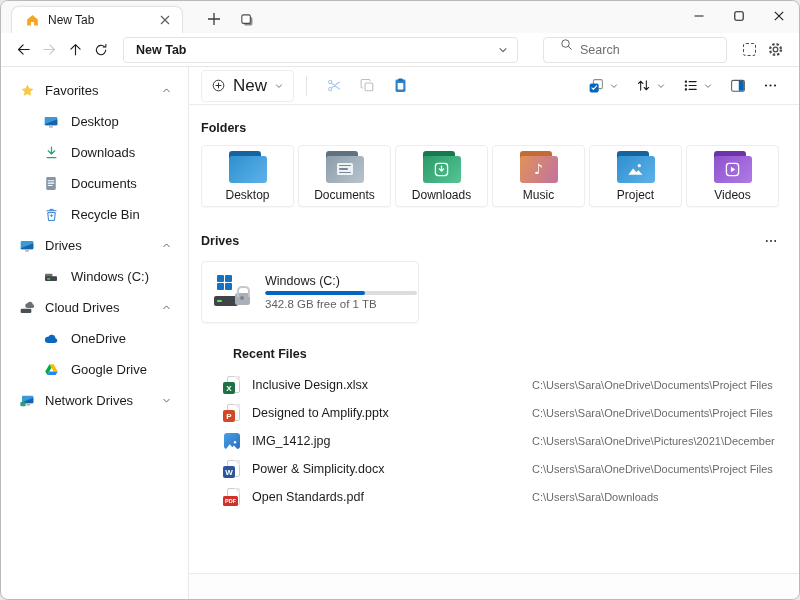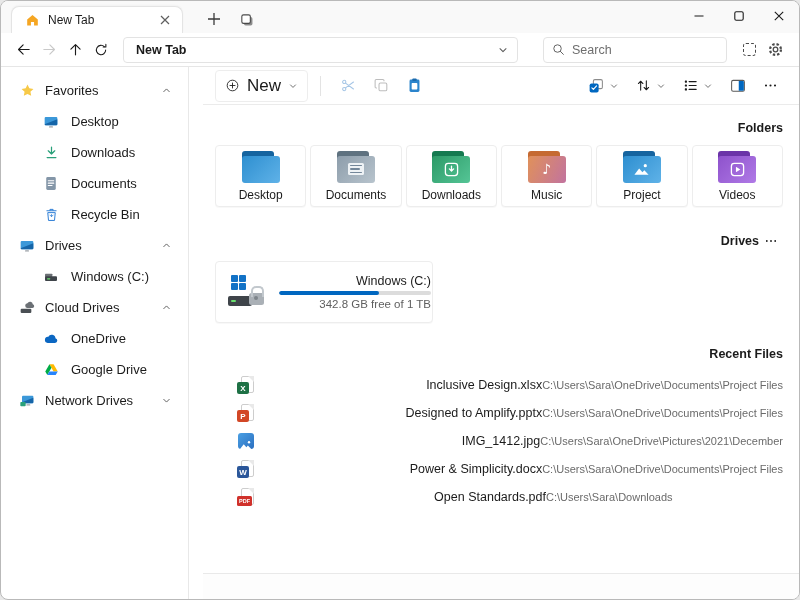--- a/index.html
+++ b/index.html
@@ -14,27 +14,27 @@
   .tab-close { width:18px; height:18px; }
   .tb-btn { width:26px; height:26px; margin-bottom:1px; }
   .win-controls { position:absolute; right:0; top:0; height:30px; display:flex; }
   .win-btn { width:40px; height:30px; display:flex; align-items:center; justify-content:center; background:none; border:none; cursor:pointer; }
 
   
   .navbar { height:34px; background:#fff; border-bottom:1px solid #e6e6e6; display:flex; align-items:center; padding:0 12px 0 10px; gap:2px; flex:0 0 auto; }
   .nav-btn { width:28px; height:28px; }
   .addressbar { margin-left:8px; height:26px; flex:0 0 395px; border:1px solid #e3e3e3; border-radius:4px; display:flex; align-items:center; padding:0 8px 0 12px; gap:6px; background:#fff; }
   .address-text { flex:1; font-size:12.5px; font-weight:bold; color:#1b1b1b; }
-  .searchbox { margin-left:23px; height:26px; flex:0 0 184px; border:1px solid #e3e3e3; border-radius:4px; display:flex; align-items:center; padding:0 8px; gap:7px; background:#fff; }
+  .searchbox { margin-left:23px; height:26px; flex:0 0 184px; border:1px solid #e3e3e3; border-radius:4px; display:flex; padding:0 16px; gap:7px; background:#fff; }
   .searchbox input { border:none; outline:none; width:100%; font-size:12.5px; font-family:"Liberation Sans",sans-serif; color:#1b1b1b; background:transparent; }
   .searchbox input::placeholder { color:#6e6e6e; }
   .ocr-box { width:13px; height:13px; border:1.6px dashed #4a4a4a; border-radius:3px; }
 
   
-  .content { flex:1; display:flex; min-height:0;gap:14px; }
+  .content { flex:1; display:flex; min-height:0; }
   .sidebar { width:188px; border-right:1px solid #e8e8e8; padding-top:8px; flex:0 0 auto; overflow:hidden; }
   .main { flex:1; display:flex; flex-direction:column; min-width:0; }
 
   
   .side-row { height:31px; display:flex; align-items:center; margin:0 6px; border-radius:4px; position:relative; cursor:pointer; }
   .side-row.section { padding-left:12px; gap:10px; }
   .side-row.item { padding-left:36px; gap:12px; }
   .side-label { font-size:13px; color:#1b1b1b; flex:1; white-space:nowrap; }
   .side-chev { margin-right:10px; display:flex; }
   .side-row.selected { background:#ededed; }
@@ -43,21 +43,21 @@
 
   
   .toolbar { height:38px; border-bottom:1px solid #ebebeb; display:flex; align-items:center; padding:0 12px; gap:2px; flex:0 0 auto; }
   .new-btn { display:flex; align-items:center; gap:7px; padding:5px 9px; border:1px solid #ededed; border-radius:4px; background:#fff; cursor:pointer; }
   .new-label { font-size:17px; color:#1b1b1b; }
   .tb-divider { width:1px; height:20px; background:#e3e3e3; margin:0 10px; }
   .tool-btn { height:30px; padding:0 7px; display:flex; align-items:center; gap:4px; }
   .toolbar .spacer { margin-left:auto; }
 
   
-  .scroll { flex:1; overflow:hidden; padding:0 16px 0 12px;text-align:right; }
+  .scroll { flex:1; overflow:hidden; padding:0 16px 0 12px; }
   .sec-title { font-size:12.5px; font-weight:bold; color:#1b1b1b; }
   .folders-title { margin:16px 0 10px 0; }
   .folder-row { display:flex; gap:4px; }
   .folder-card { width:93px; height:62px; background:#fff; border:1px solid #ededed; border-radius:4px; box-shadow:0 1px 1px rgba(0,0,0,0.03); display:flex; flex-direction:column; align-items:center; justify-content:center; gap:5px; cursor:pointer; }
   .folder-label { font-size:12px; color:#1b1b1b; }
 
   .folder { position:relative; width:42px; height:32px; }
   .folder .back { position:absolute; top:0; left:2px; right:8px; height:12px; border-radius:3px 3px 0 0; }
   .folder .front { position:absolute; top:5px; left:2px; right:2px; bottom:0; border-radius:3px; }
   .folder .glyph { position:absolute; inset:5px 2px 0 2px; display:flex; align-items:center; justify-content:center; }

